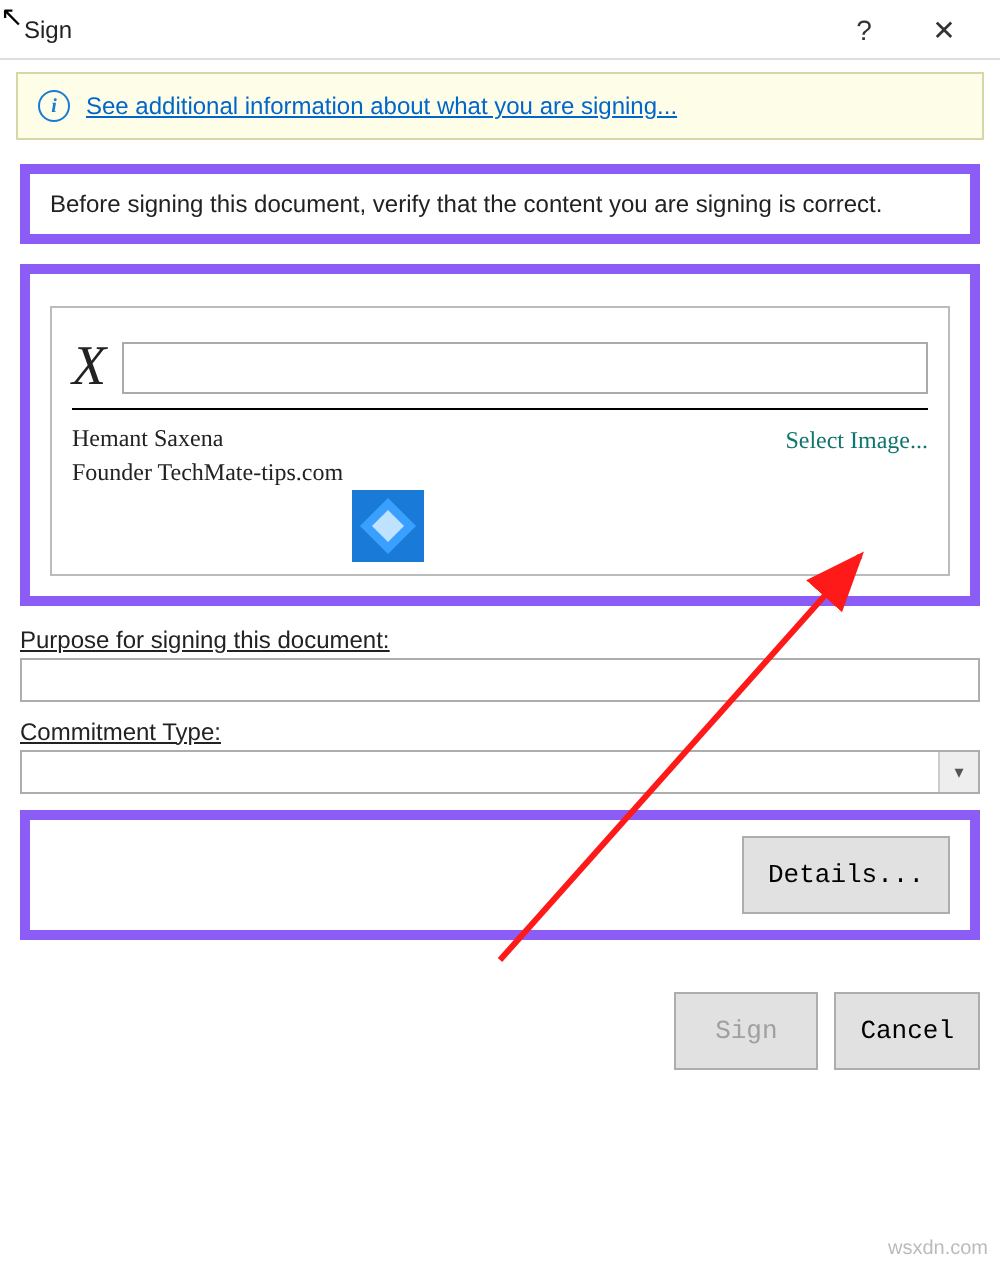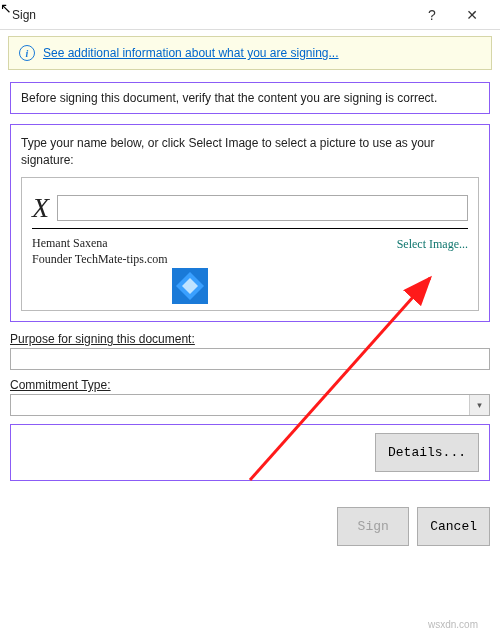--- a/index.html
+++ b/index.html
@@ -43,21 +43,21 @@
       color: #1a7ad8;
       display: inline-flex;
       align-items: center; justify-content: center;
       font-size: 10px; font-weight: bold;
       font-family: Georgia, serif;
       font-style: italic;
     }
     .infobar a { color: #0066cc; text-decoration: underline; }
     .dialog-body { padding: 6px 10px 10px 10px; }
     .group {
-      border: 1px solid #8b5cf6;
+      border: 5px solid #8b5cf6;
       padding: 10px;
       margin-bottom: 10px;
     }
     .group.tight { padding: 8px 10px; }
     .instr { margin-bottom: 8px; line-height: 1.4; }
     .sig-area {
       background: #fff;
       border: 1px solid #bbb;
       padding: 14px 10px 6px 10px;
       margin-top: 6px;
@@ -133,21 +133,21 @@
       pointer-events: none;
       top: 0; left: 0;
       width: 500px; height: 634px;
     }
     .cursor {
       position: absolute; top: 0; left: 0;
       font-size: 14px; color: #000;
     }
     .watermark {
       position: absolute;
-      right: 22px; bottom: 4px;
+      right: 6px; bottom: 4px;
       font-size: 10px;
       color: #bbb;
     }
     .u { text-decoration: underline; }
   </style>
 </head>
 <body>
 
 <span class="cursor">↖</span>
 
@@ -166,21 +166,20 @@
   <a href="#">See additional information about what you are signing...</a>
 </div>
 
 <div class="dialog-body">
 
   <div class="group tight">
     <div>Before signing this document, verify that the content you are signing is correct.</div>
   </div>
 
   <div class="group">
-    <div class="instr">Type your name below, or click Select Image to select a picture to use as your signature:</div>
     <div class="sig-area">
       <div class="sig-row">
         <span class="sig-x">X</span>
         <input class="sig-input" type="text" value="" style="">
       </div>
       <div class="sig-line"></div>
       <div class="sig-under">
         <div class="sig-meta">
           <div>Hemant Saxena</div>
           <div>Founder TechMate-tips.com</div>

